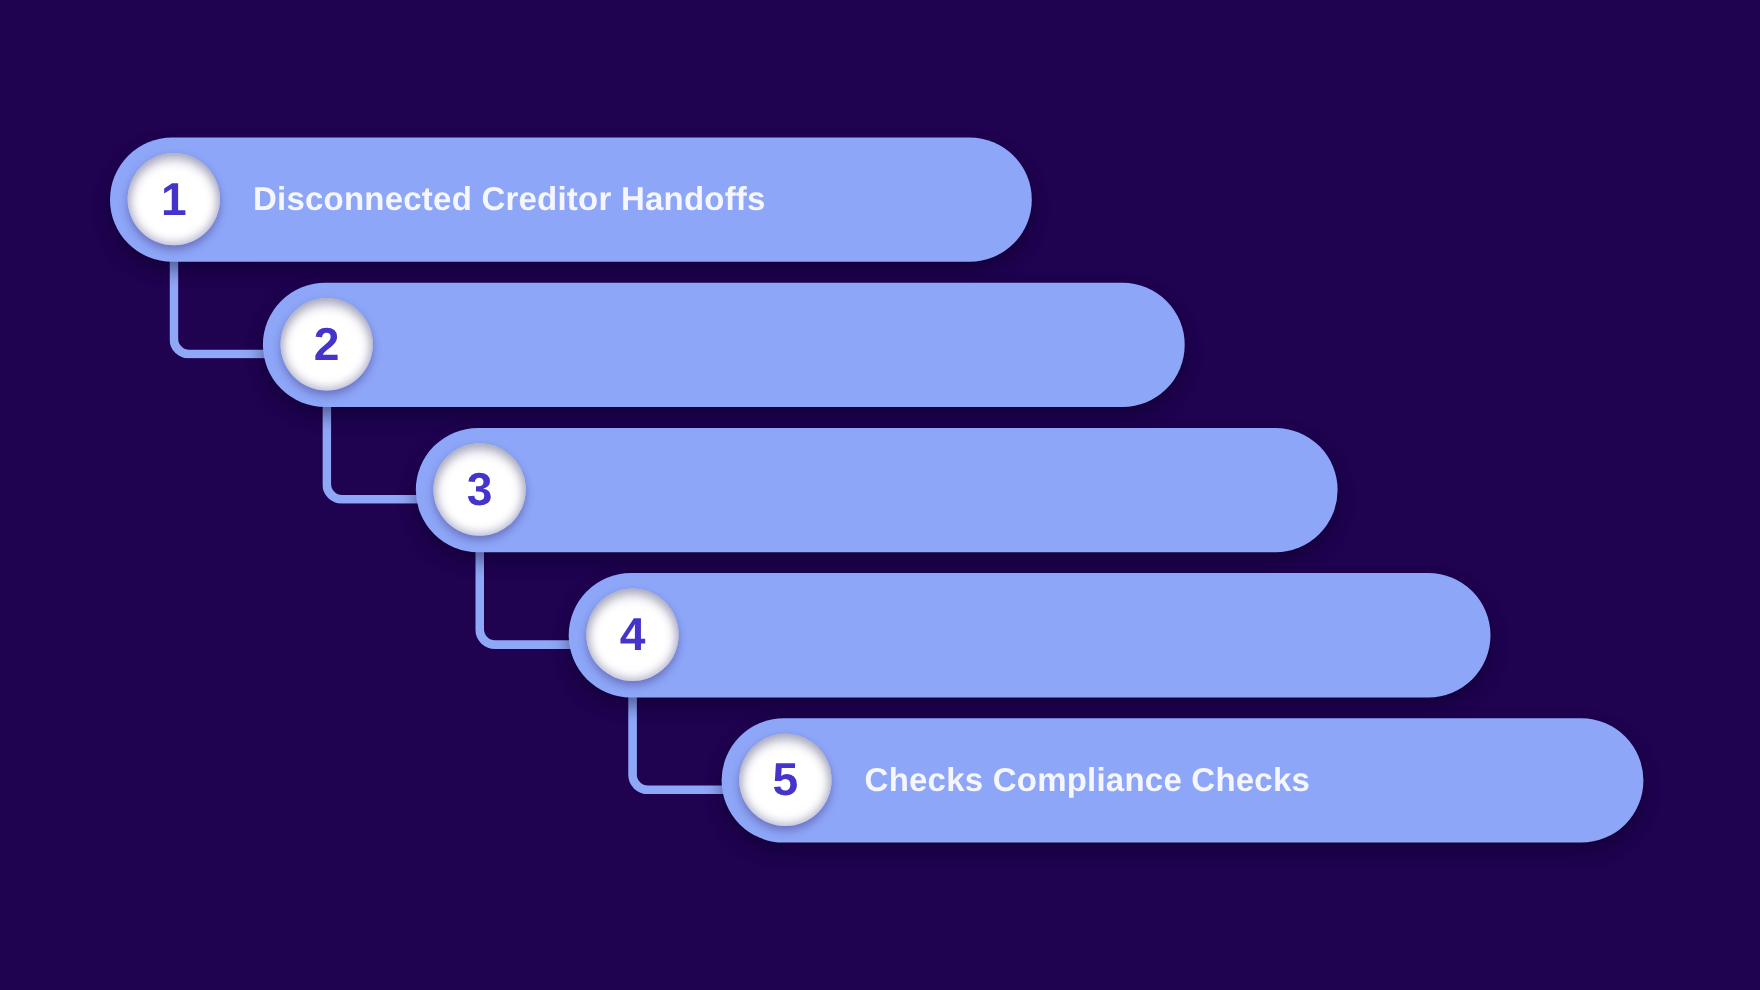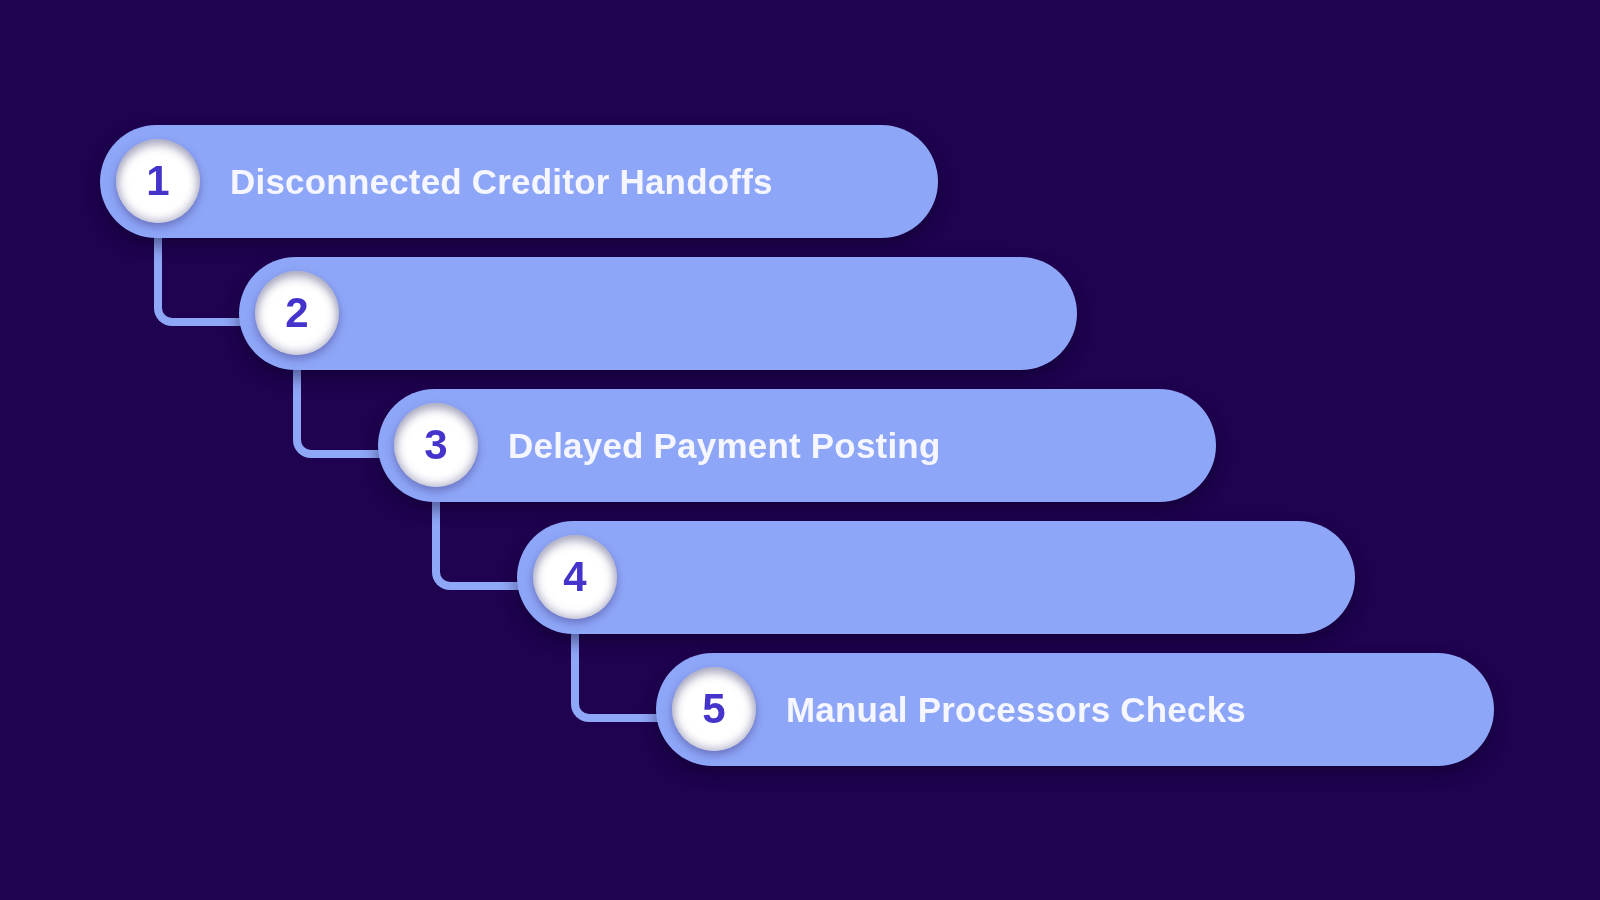--- a/index.html
+++ b/index.html
@@ -45,21 +45,21 @@
   }
   .num {
     color: var(--number, #4434CB);
     font-size: 42px;
     font-weight: bold;
     line-height: 1;
   }
   .label {
     margin-left: 130px;
     color: var(--text, #F5F6FF);
-    font-size: 35px;
+    font-size: 30px;
     font-weight: bold;
     letter-spacing: 0.2px;
     white-space: nowrap;
   }
   .connector {
     position: absolute;
     border-left: 8px solid var(--line, #8FA7F7);
     border-bottom: 8px solid var(--line, #8FA7F7);
     border-bottom-left-radius: 18px;
     z-index: 1;
@@ -85,29 +85,28 @@
   <div class="step" style="left:239px; top:257px;">
     <div class="badge">
       <span class="num">2</span>
     </div>
   </div>
 
   <div class="step" style="left:378px; top:389px;">
     <div class="badge">
       <span class="num">3</span>
     </div>
-    <span class="label">Delayed Payment Posting</span>
   </div>
 
   <div class="step" style="left:517px; top:521px;">
     <div class="badge">
       <span class="num">4</span>
     </div>
   </div>
 
   <div class="step" style="left:656px; top:653px;">
     <div class="badge">
       <span class="num">5</span>
     </div>
-    <span class="label">Manual Processors Checks</span>
+    <span class="label">Checks Compliance Checks</span>
   </div>
 
 </div>
 
 </body></html>

